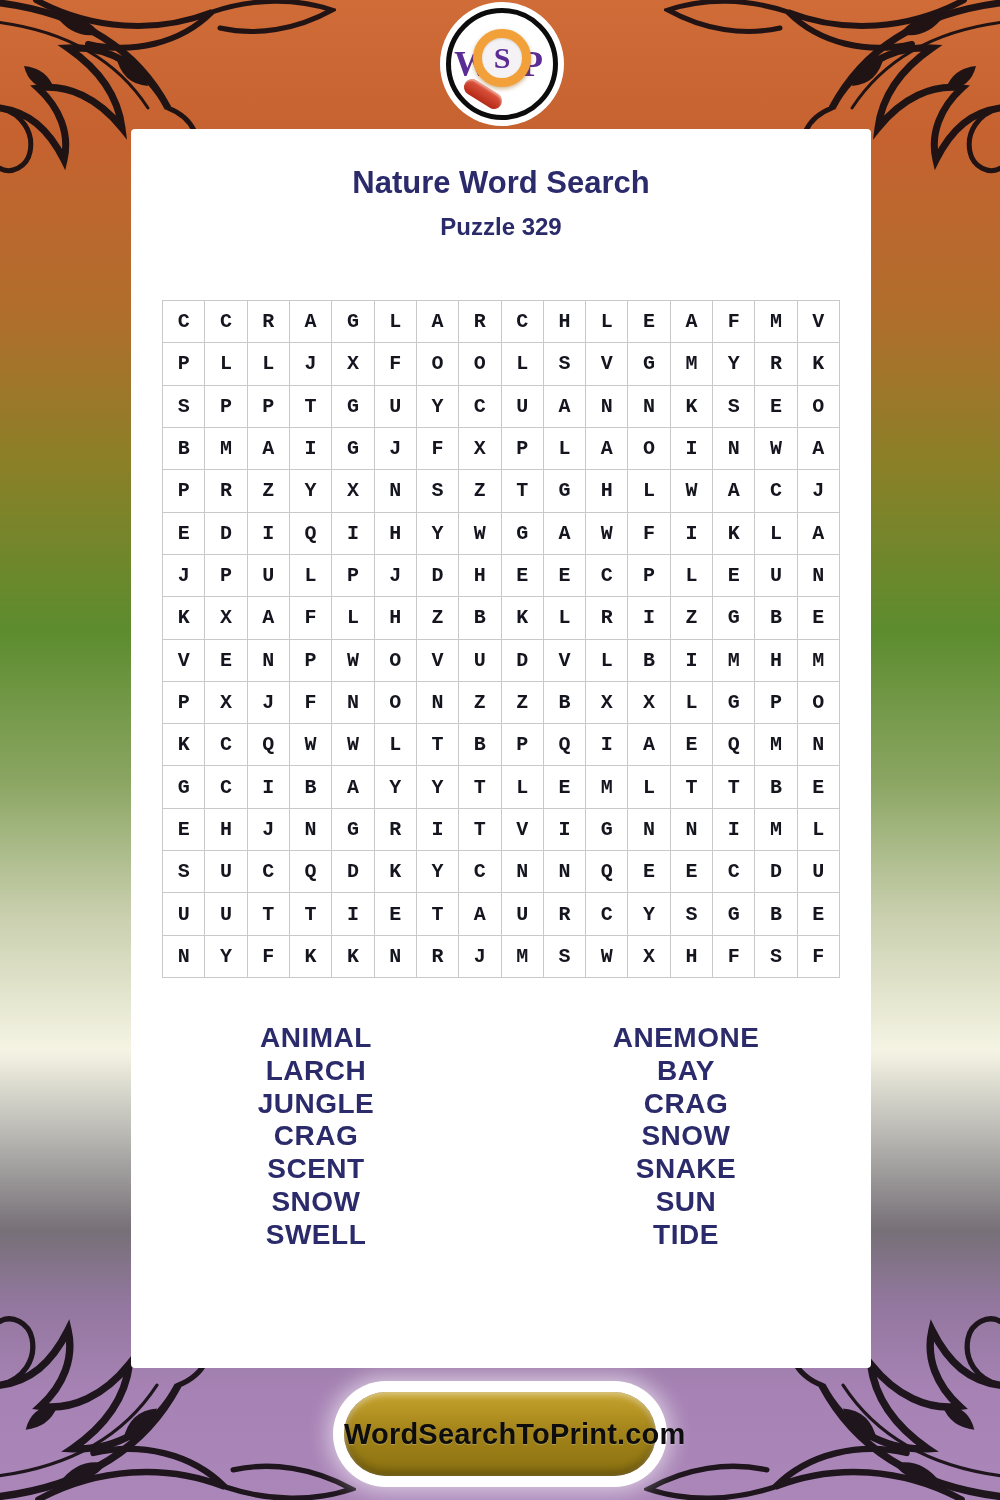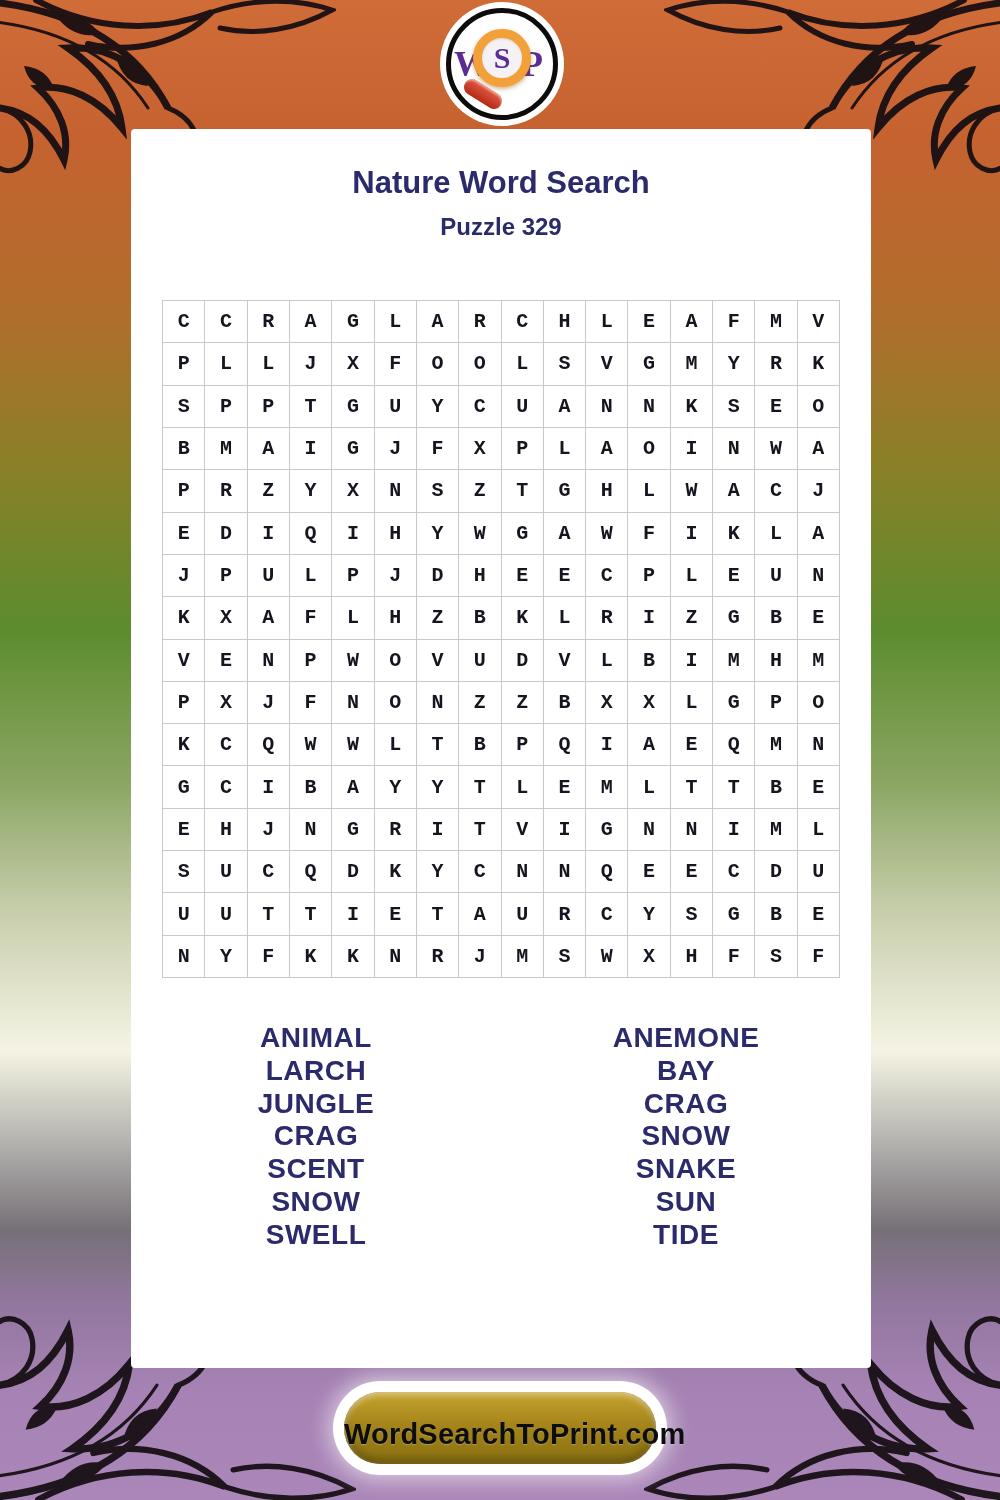--- a/index.html
+++ b/index.html
@@ -58,21 +58,21 @@
       font-weight:700;font-size:20px;color:var(--grid-letter,#15151f);}
 
   
   .word-list{position:absolute;left:0;top:893px;width:100%;display:flex;}
   .word-col{width:50%;text-align:center;}
   .word{font-size:28px;font-weight:700;line-height:32.8px;
         color:var(--title-navy,#2b2a6b);letter-spacing:.5px;}
 
   
   .site-button{position:absolute;left:500px;top:1392px;transform:translateX(-50%);
-      width:312px;height:72px;border-radius:42px;cursor:pointer;
+      width:312px;height:84px;border-radius:42px;cursor:pointer;
       background:linear-gradient(180deg,var(--button-gold-top,#c7a42e) 0%,#a5851b 45%,var(--button-gold-bottom,#8a7110) 100%);
       box-shadow:0 0 0 11px #ffffff, 0 0 20px 16px rgba(255,255,255,.55),
                  inset 0 3px 6px rgba(255,255,255,.45), inset 0 -5px 10px rgba(0,0,0,.28);
       text-align:center;}
   .site-button span{display:inline-block;line-height:84px;font-size:29px;
       font-weight:700;color:#0d0d0d;letter-spacing:.2px;
       text-shadow:0 1px 1px rgba(255,255,255,.25);}
 </style>
 </head>
 <body>

